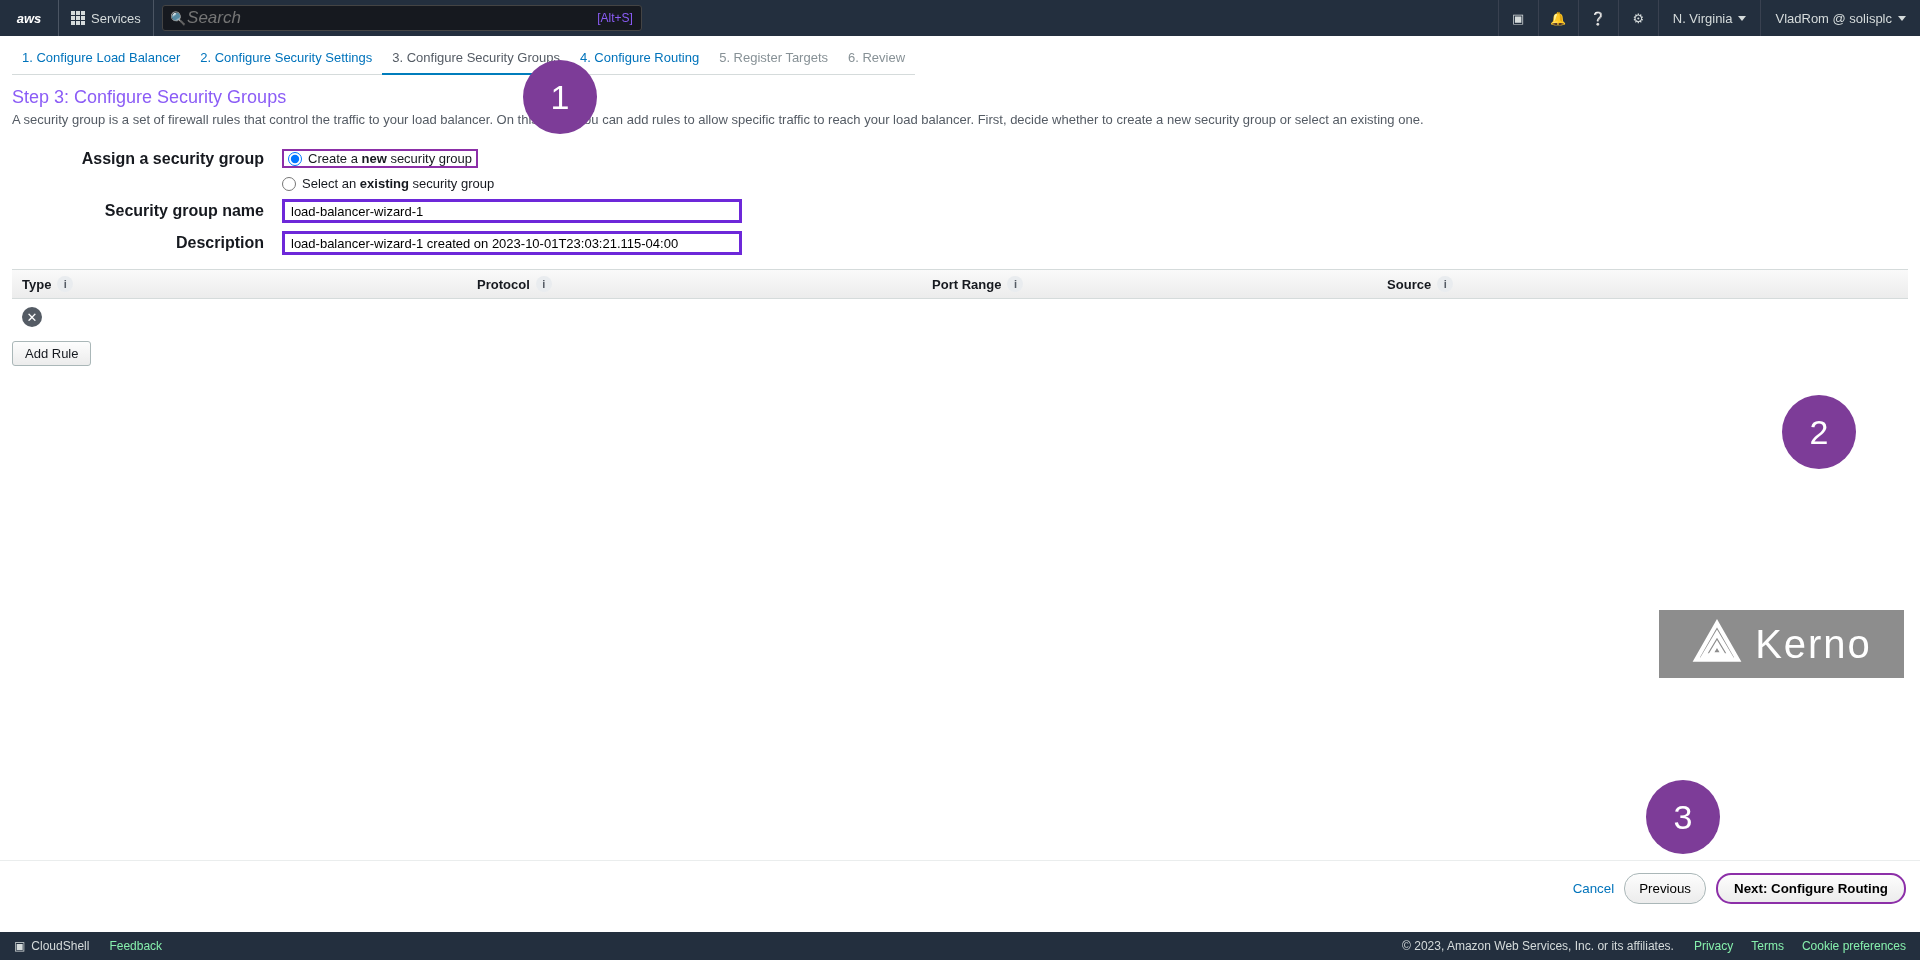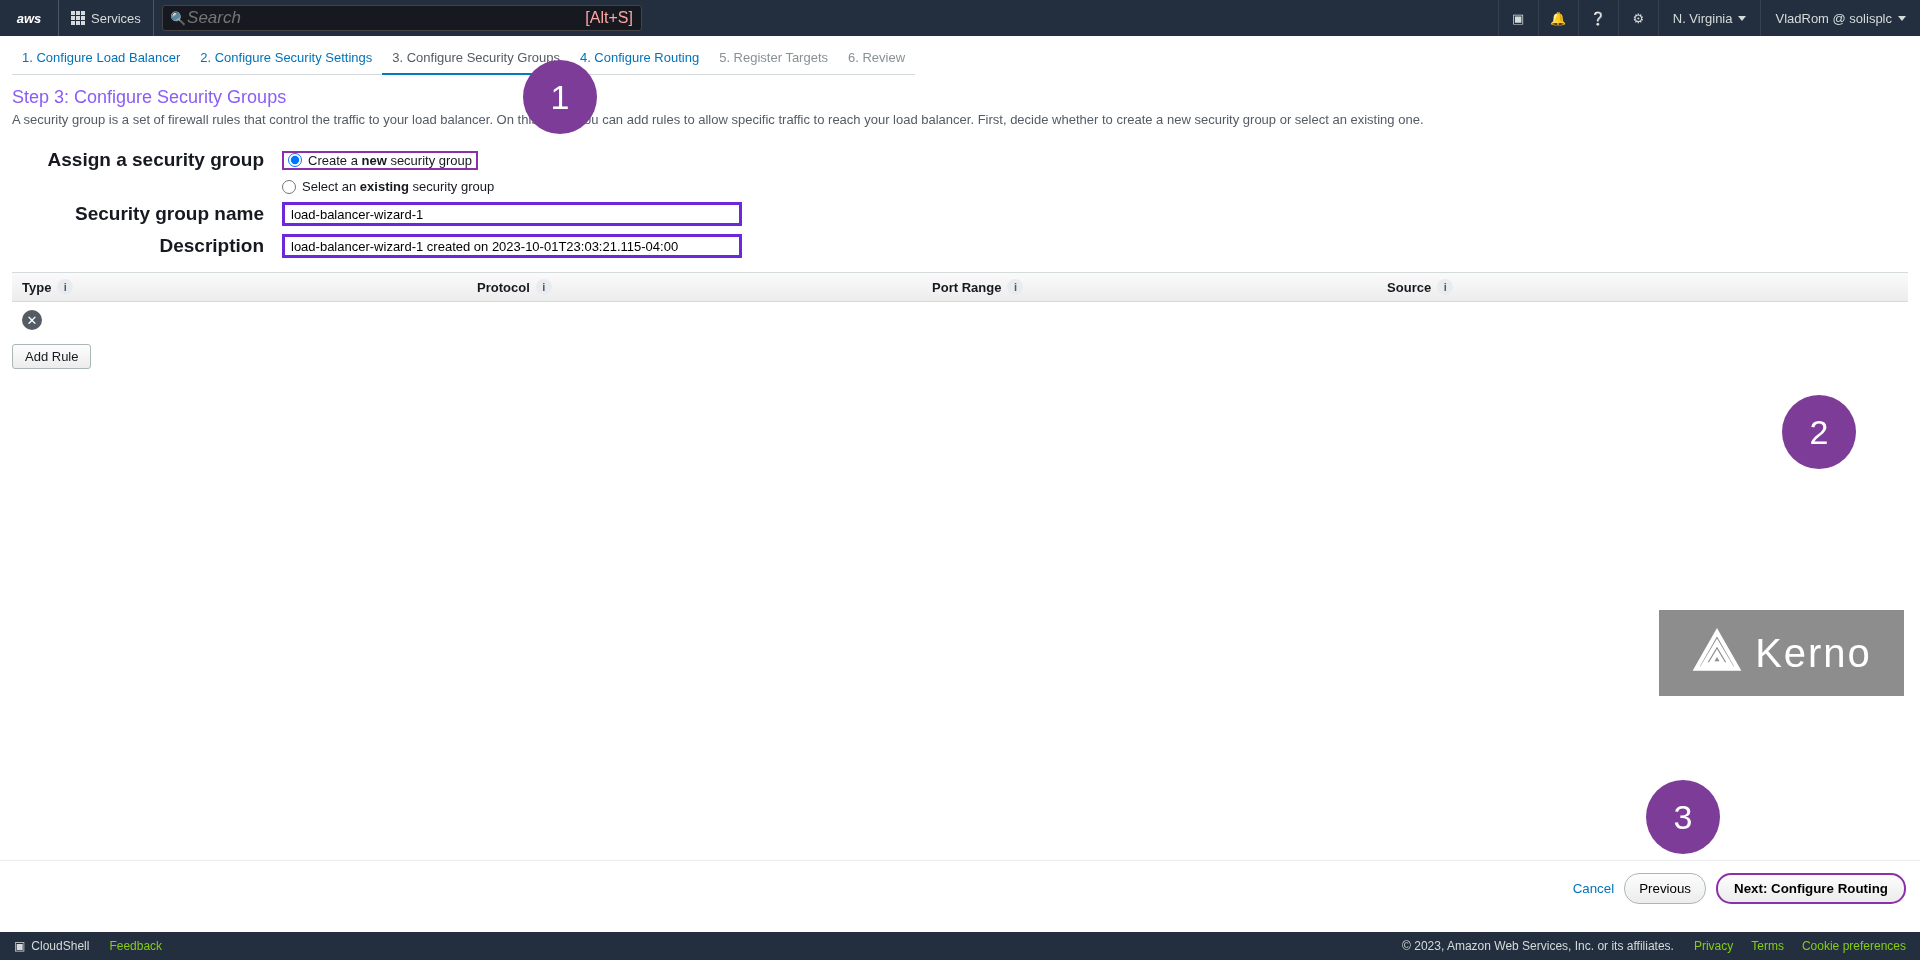--- a/index.html
+++ b/index.html
@@ -6,40 +6,40 @@
 html, body { width: 1920px; height: 960px; overflow: hidden; background: #fff; color: #16191f; }
 
 
 .topnav { height: 36px; background: #232f3e; display: flex; align-items: center; color: #d5dbdb; font-size: 13px; }
 .topnav .logo { width: 58px; display:flex; align-items:center; justify-content:center; font-weight:700; font-style:italic; color:#ffffff; }
 .topnav .services { display:flex; align-items:center; gap:6px; padding:0 12px; border-left:1px solid #4b5563; border-right:1px solid #4b5563; height:100%; cursor:pointer;}
 .topnav .grid-icon { width:14px; height:14px; display:grid; grid-template-columns:repeat(3,4px); grid-template-rows:repeat(3,4px); gap:1px;}
 .topnav .grid-icon span { background:#d5dbdb; }
 .topnav .search { flex:0 0 480px; display:flex; align-items:center; margin-left:8px; height:26px; background:#16191f; border:1px solid #444; border-radius:3px; padding:0 8px; color:#879196;}
 .topnav .search input { flex:1; background:transparent; border:0; outline:0; color:#d5dbdb; font-size:17px; font-style:italic; }
-.topnav .search .kbd { font-size:16px; color:#fca5a5;margin-left:25px;}
+.topnav .search .kbd { font-size:12px; color:#8b5cf6;margin-left:25px;}
 .topnav .spacer { flex:1; }
 .topnav .right { display:flex; align-items:center; height:100%; }
 .topnav .ico { width:40px; height:100%; display:flex; align-items:center; justify-content:center; cursor:pointer; border-left:1px solid #394150;}
 .topnav .region, .topnav .user { padding:18px 14px; display:flex; align-items:center; gap:6px; height:100%; border-left:1px solid #394150; cursor:pointer;text-align:right;}
 .tri-down { width:0;height:0;border-left:4px solid transparent;border-right:4px solid transparent;border-top:5px solid #d5dbdb; }
 
 
 .steps { display:flex; gap:0; padding:10px 12px 0; font-size:13px; }
 .step { padding:4px 10px 8px; color:#0073bb; border-bottom:1px solid #d5dbdb; cursor:pointer;}
 .step.active { color:#545b64; border-bottom:2px solid #007dbc; }
 .step.inactive { color:#879196; }
 
 
 .main { padding:12px 12px 0; }
 h1.title { font-size:18px; font-weight:400; color:#8b5cf6; margin-bottom:4px;}
 .desc { font-size:13px; color:#545b64; margin-bottom:22px; }
 
 .form-row { display:flex; align-items:center; margin-bottom:8px; }
-.form-row .lbl { width:270px; text-align:right; padding-right:18px; font-size:19px; font-weight:700; color:#16191f;}
+.form-row .lbl { width:270px; text-align:right; padding-right:18px; font-size:16px; font-weight:700; color:#16191f;}
 .radio-line { display:flex; align-items:center; gap:6px; font-size:13px; }
 .radio-line input[type=radio]{ width:14px; height:14px; }
 .hl-box { border:2px solid #8c2fa8; padding:0 4px; display:inline-flex; align-items:center;}
 .txtinput { width:460px; height:24px; border:3px solid #6d28d9; font-size:13px; padding:0 6px; }
 
 
 .rules { margin-top:14px; }
 .rules-header { display:flex; background:linear-gradient(#fafafa,#ececec); border-top:1px solid #d5dbdb; border-bottom:1px solid #d5dbdb; height:30px; align-items:center; font-size:13px; font-weight:700;}
 .col { padding:0 10px; display:flex; align-items:center; gap:6px;}
 .col-type   { flex:0 0 24%; }
@@ -55,34 +55,34 @@
 .cell .ro { height:22px; border:1px solid #d5dbdb; background:#f2f3f3; padding:0 6px; display:inline-flex; align-items:center; color:#545b64; }
 #type-select{width:110px;} #proto-ro{width:95px;} #port-ro{width:110px;} #source-select{width:90px;} #cidr-input{width:280px;}
 .remove-x { width:20px;height:20px;border-radius:50%;background:#545b64;color:#fff;display:flex;align-items:center;justify-content:center;font-size:13px;cursor:pointer;}
 
 .add-rule { margin-top:6px; display:inline-block; padding:4px 12px; font-size:13px; background:linear-gradient(#fdfdfd,#ececec); border:1px solid #aab7b8; border-radius:3px; cursor:pointer;}
 
 
 .anno { width:74px;height:74px;border-radius:50%;background:#7d3c98;color:#fff;font-size:34px;font-weight:400;display:flex;align-items:center;justify-content:center;position:absolute;z-index:20;}
 #anno1{ left:523px; top:60px; } #anno2{ right:64px; top:395px; } #anno3{ right:200px; top:780px; }
 
-.watermark { position:absolute; right:16px; top:610px; width:245px; height:86px; background:#8d8d8d; color:#fff; display:flex; align-items:center; justify-content:center; gap:12px; font-size:40px; font-weight:300; letter-spacing:2px; }
+.watermark { position:absolute; right:16px; top:610px; width:245px; height:68px; background:#8d8d8d; color:#fff; display:flex; align-items:center; justify-content:center; gap:12px; font-size:40px; font-weight:300; letter-spacing:2px; }
 .watermark svg { width:52px; height:52px; }
 
 
 .wiz-footer { position:absolute; left:0; right:0; bottom:44px; border-top:1px solid #eaeded; padding:12px 14px; display:flex; justify-content:flex-end; gap:10px; font-size:14px;}
 .btn { padding:5px 14px; border:1px solid #aab7b8; background:linear-gradient(#fdfdfd,#ececec); border-radius:15px; cursor:pointer;}
 .btn-link { border:0; background:none; color:#0073bb; cursor:pointer;}
 .btn-primary { font-weight:700; padding:6px 16px; border:2px solid #8c2fa8;}
 
 
 .bottombar { position:absolute; left:0; right:0; bottom:0; height:28px; background:#232f3e; color:#d5dbdb; display:flex; align-items:center; font-size:12px; padding:0 14px;}
 .bottombar .links { display:flex; gap:20px; align-items:center;}
 .bottombar .spacer{flex:1;}
-.bottombar a { color:#84cc16; text-decoration:none;text-align:center;}
+.bottombar a { color:#86efac; text-decoration:none;text-align:center;}
 .bottombar .right-links { display:flex; gap:18px;}
 </style>
 </head>
 <body>
 
 <div class="topnav">
   <div class="logo">aws</div>
   <div class="services">
     <span class="grid-icon">
         <span></span>

